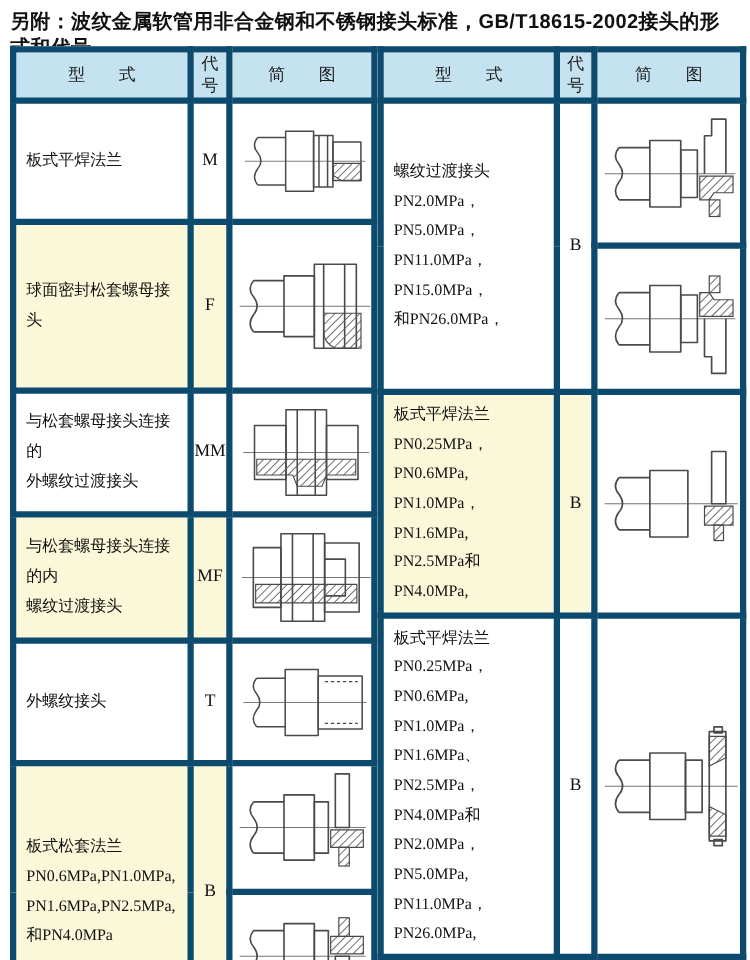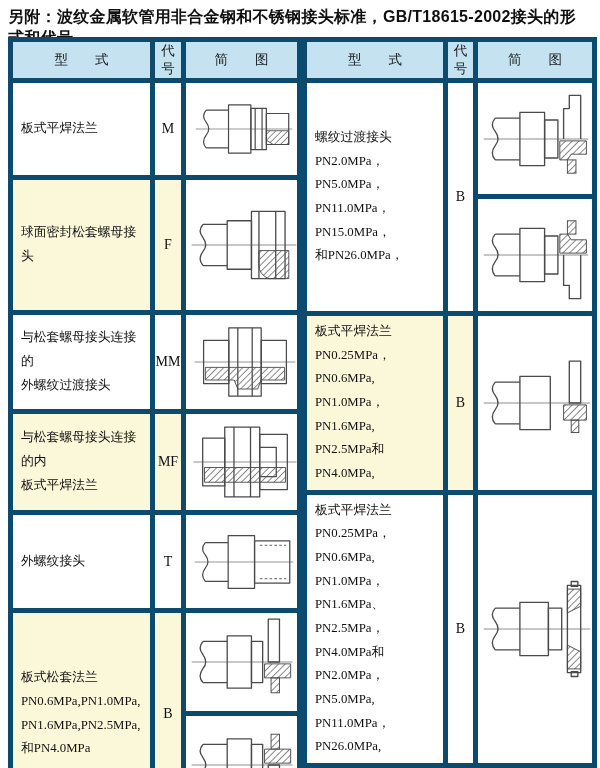--- a/index.html
+++ b/index.html
@@ -108,21 +108,21 @@
         <rect class="ln" x="42" y="12" width="36" height="76"></rect>
         <path class="ln" d="M52,12 V88 M68,12 V88"></path>
         <rect class="ln" x="78" y="26" width="28" height="48"></rect>
         <path class="ht" d="M16,56 h88 v14 h-26 l-4,10 h-22 l-4,-10 h-32 z"></path>
       </svg>
     </td>
   </tr>
 
   <tr style="height:100px">
     <td class="type-cell hl">与松套螺母接头连接的内
-板式平焊法兰</td>
+螺纹过渡接头</td>
     <td class="code-cell hl">MF</td>
     <td class="diagram-cell">
       <svg class="dgm" width="114" height="92" viewBox="0 0 120 100">
         <path class="thin" d="M4,50 H116"></path>
         <rect class="ln" x="14" y="24" width="24" height="52"></rect>
         <rect class="ln" x="38" y="12" width="38" height="76"></rect>
         <path class="ln" d="M48,12 V88 M66,12 V88"></path>
         <rect class="ln" x="76" y="20" width="30" height="60"></rect>
         <path class="ln" d="M76,34 h18 v32 h-18"></path>
         <path class="ht" d="M16,56 h88 v16 h-88 z"></path>

